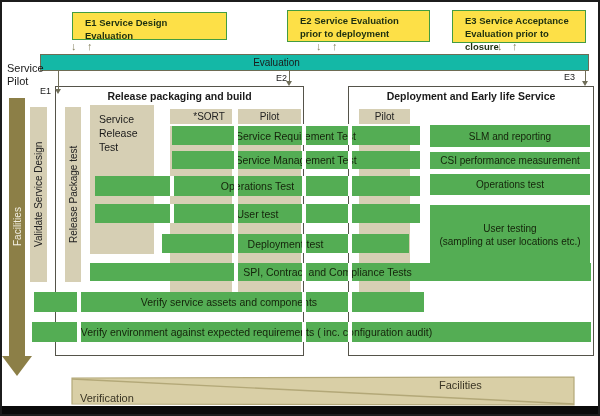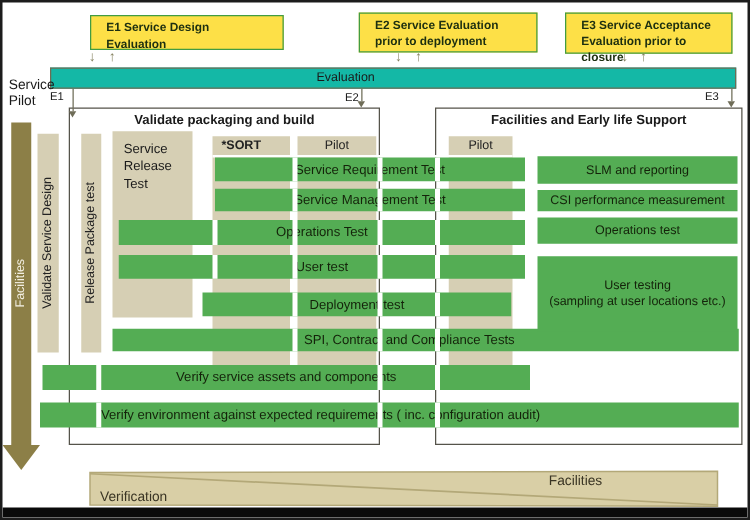--- a/index.html
+++ b/index.html
@@ -73,53 +73,53 @@
   <span class="pairarrow" style="left:330px;top:38px">↑</span>
   <span class="pairarrow" style="left:495px;top:38px">↓</span>
   <span class="pairarrow" style="left:510px;top:38px">↑</span>
 
   <div class="eval">
     <span>Evaluation</span>
   </div>
 
   <div class="lbl" style="left:5px;top:60px;width:46px;font-size:11px;line-height:12.5px">Service Pilot</div>
 
-  <div class="lbl" style="left:38px;top:70px;font-size:9px">E1</div>
+  <div class="lbl" style="left:38px;top:84px;font-size:9px">E1</div>
   <div class="lbl" style="left:274px;top:71px;font-size:9px">E2</div>
   <div class="lbl" style="left:562px;top:70px;font-size:9px">E3</div>
 
   <div class="gline" style="left:56px;top:69px;height:18px"></div>
   <div class="ghead" style="left:52.5px;top:87px"></div>
   <div class="gline" style="left:287px;top:69px;height:10px"></div>
   <div class="ghead" style="left:283.5px;top:79px"></div>
   <div class="gline" style="left:583px;top:69px;height:10px"></div>
   <div class="ghead" style="left:579.5px;top:79px"></div>
 
   <div class="cbox" style="left:53px;top:84px;width:249px;height:270px">
-    <div class="ctitle">Validate packaging and build</div>
+    <div class="ctitle">Release packaging and build</div>
   </div>
   <div class="cbox" style="left:346px;top:84px;width:246px;height:270px">
-    <div class="ctitle">Facilities and Early life Support</div>
+    <div class="ctitle">Deployment and Early life Service</div>
   </div>
 
   <div class="facil-rect"></div>
   <div class="facil-head"></div>
   <div class="facil-text vtext">Facilities</div>
 
   <div class="tan vtext" style="left:28px;top:105px;width:17px;height:175px">Validate Service Design</div>
   <div class="tan vtext" style="left:63px;top:105px;width:16px;height:175px">Release Package test</div>
 
   <div class="tan" style="left:88px;top:103px;width:64px;height:149px;font-size:10.5px;line-height:14px;padding:7px 4px 0 9px">Service Release Test</div>
 
   <div class="tan" style="left:168px;top:107px;width:62px;height:183px"></div>
   <div class="tan" style="left:236px;top:107px;width:63px;height:183px"></div>
   <div class="tan" style="left:357px;top:107px;width:51px;height:183px"></div>
   <div class="hline-white" style="left:168px;top:122px;width:240px;height:2px"></div>
 
-  <div class="colhdr" style="left:152px;top:109px;width:78px;font-weight:bold">*SORT</div>
+  <div class="colhdr" style="left:168px;top:109px;width:78px;font-weight:normal">*SORT</div>
   <div class="colhdr" style="left:236px;top:109px;width:63px">Pilot</div>
   <div class="colhdr" style="left:357px;top:109px;width:51px">Pilot</div>
 
   <div class="bar" style="left:170px;top:124px;width:248px;height:19px">
     <span>Service Requirement Test</span>
     <i class="slit" style="left:62px"></i>
     <i class="slit" style="left:130px"></i>
     <i class="slit" style="left:176px"></i>
   </div>
   <div class="bar" style="left:170px;top:149px;width:248px;height:18px">

